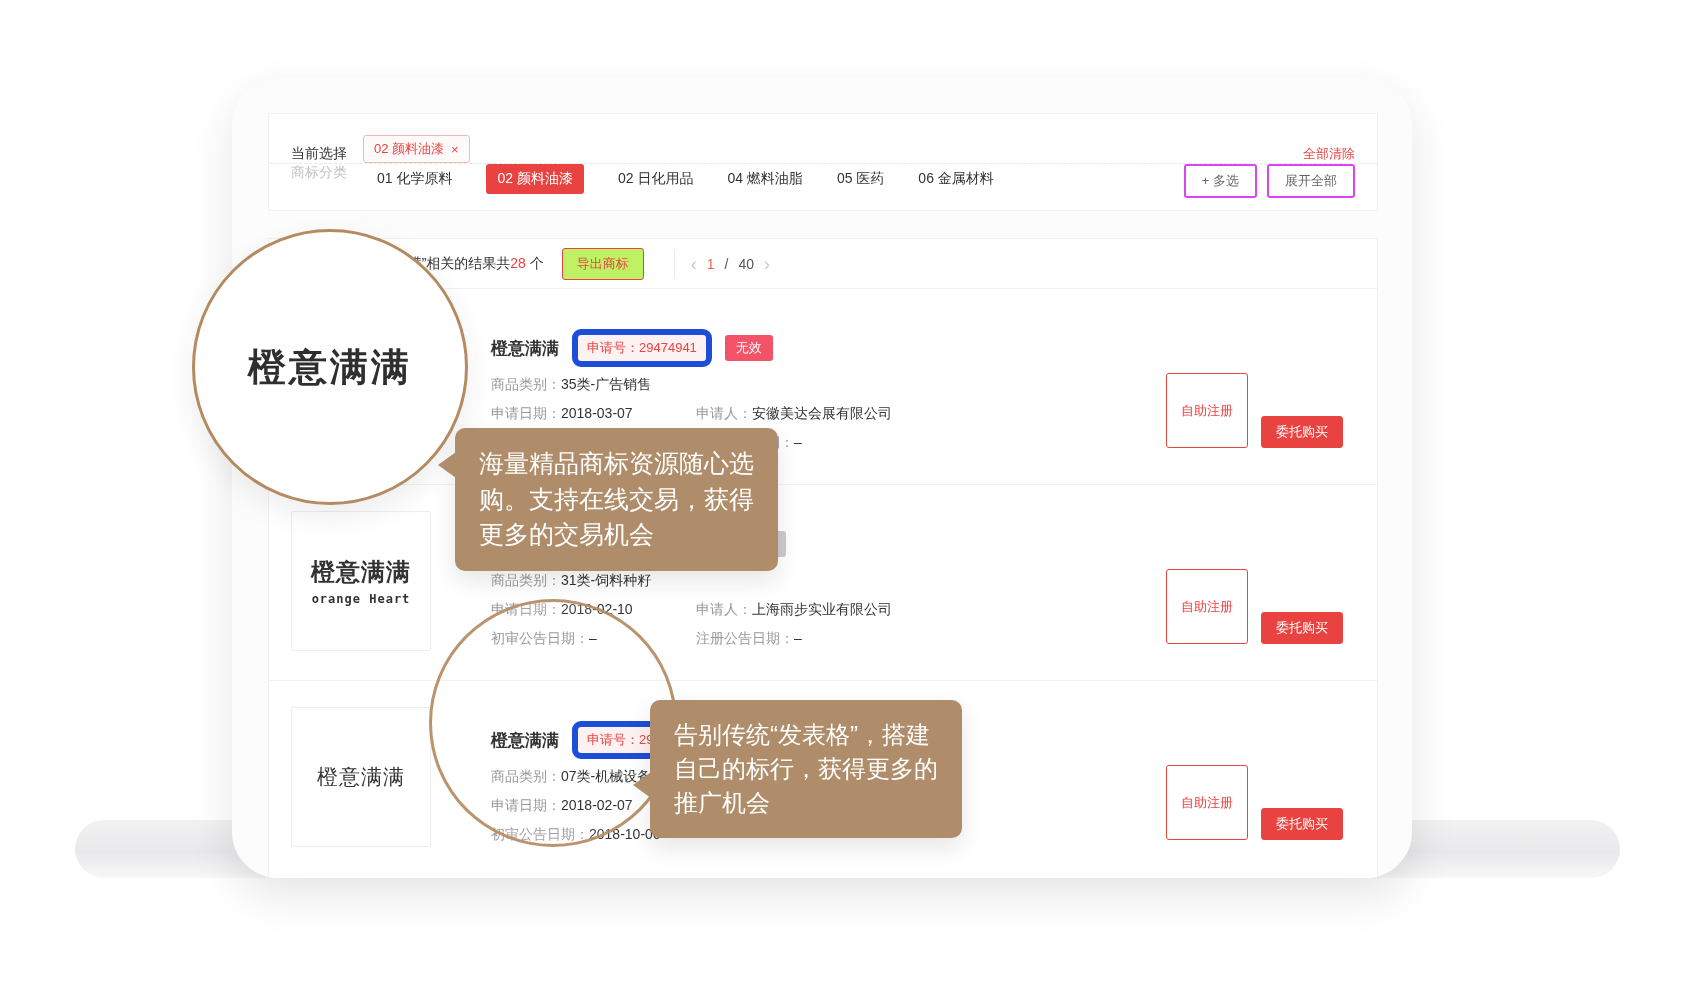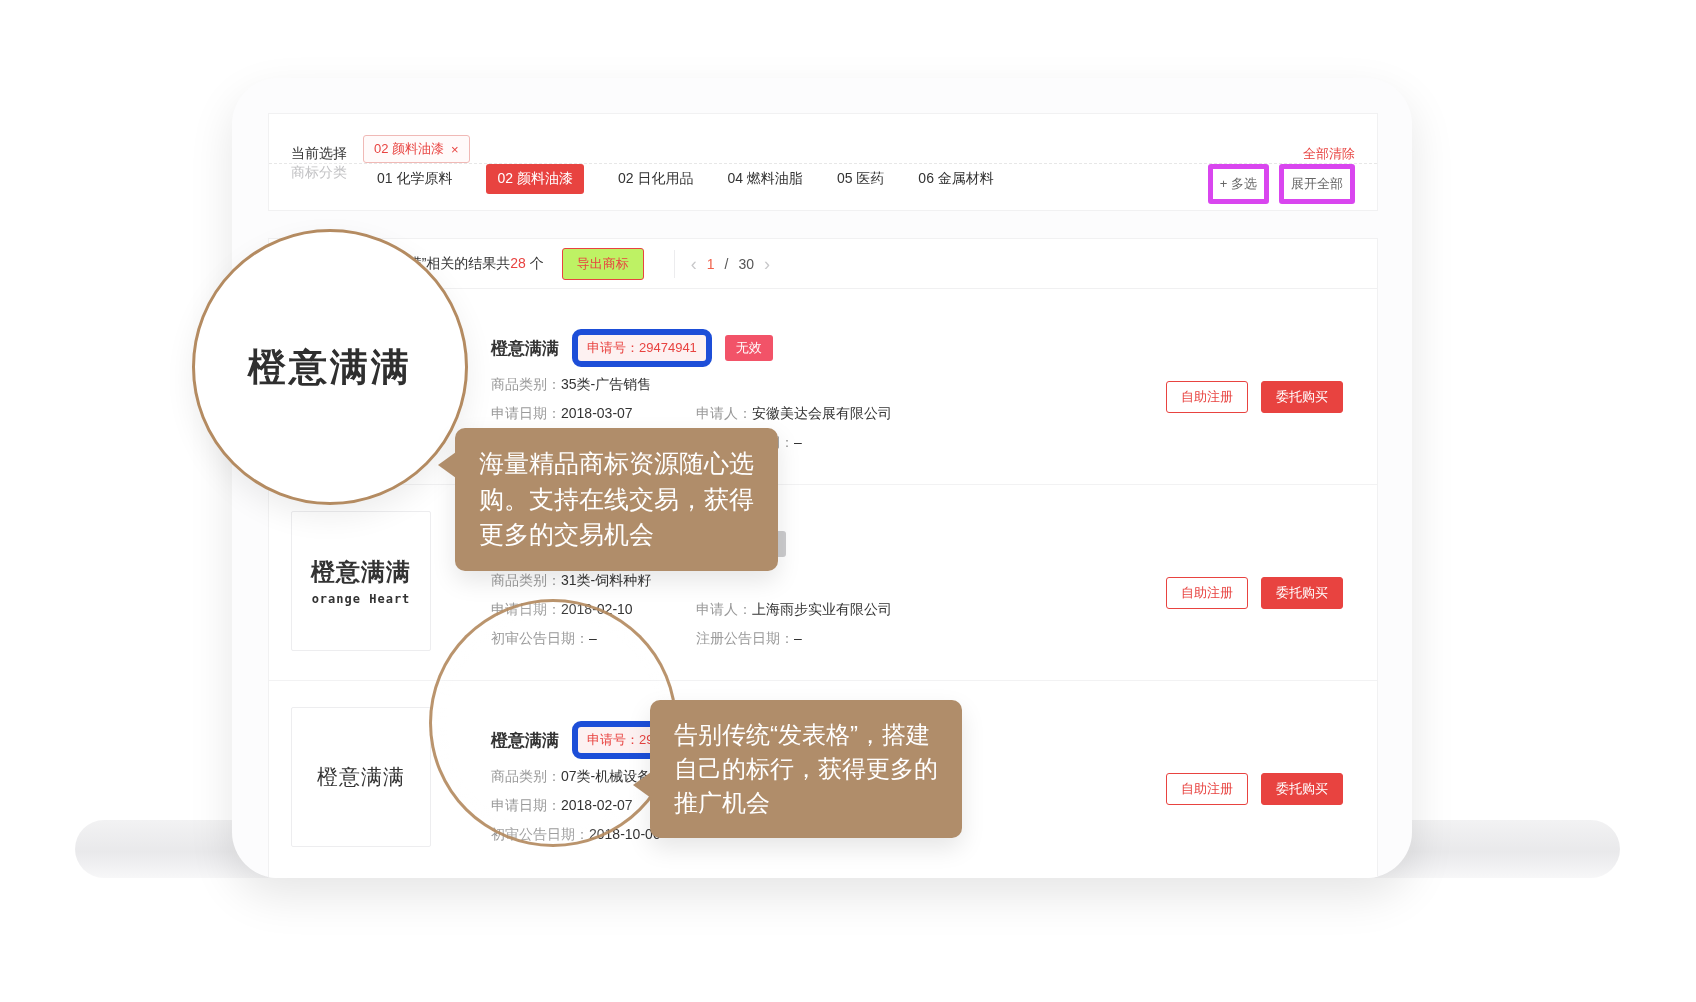--- a/index.html
+++ b/index.html
@@ -24,21 +24,21 @@
   .sel-tag .x { margin-left:7px; font-size:13px; }
   .spacer { flex:1; }
   .clear-all { font-size:13px; color:#e84340; cursor:pointer; }
   .dashed { border-top:1px dashed #e7e7e7; }
   .rowB { height:48px; display:flex; align-items:flex-start; padding:0 22px; }
   .cat-label { font-size:14px; color:#c2c2c4; margin-right:30px; }
   .cats { display:flex; align-items:center; gap:34px; }
   .cat { font-size:14px; color:#333; cursor:pointer; white-space:nowrap; }
   .cat.active { background:#e84340; color:#fff; border-radius:3px; padding:6px 11px; }
   .rowB .right { margin-left:auto; display:flex; gap:10px; }
-  .mini-btn { border:5px solid #d946ef; background:#fff; color:#666; font-size:13px; padding:6px 7px;
+  .mini-btn { border:2px solid #d946ef; background:#fff; color:#666; font-size:13px; padding:6px 16px;
               border-radius:3px; cursor:pointer; font-family:inherit; white-space:nowrap; }
 
   .panel2 { left:36px; top:160px; width:1110px; height:640px; border-bottom:none; }
   .res-header { height:50px; display:flex; align-items:center; padding:0 22px; border-bottom:1px solid #f0f0f1; }
   .summary { font-size:14px; color:#333; white-space:nowrap; margin-right:18px; }
   .summary .cnt { color:#e84340; }
   .export-btn { border:1px solid #e84340; color:#e84340; background:#bef264; font-size:13px; padding:6px 14px;
                 border-radius:3px; cursor:pointer; font-family:inherit; margin-right:14px; white-space:nowrap; }
   .disclaimer { font-size:13px; color:#a9aeb4; white-space:nowrap; overflow:hidden; flex:1; }
   .disclaimer .lnk { color:#3f86c8; font-weight:bold; cursor:pointer; }
@@ -65,25 +65,25 @@
              border-radius:9px; padding:4px 9px; white-space:nowrap; }
   .badge { font-size:13px; color:#fff; border-radius:3px; padding:4px 11px; white-space:nowrap; }
   .badge:empty { display:none; }
   .badge.invalid { background:#f25368; }
   .badge.registered { background:#ccccce; }
   .line { position:relative; margin-top:9px; height:20px; font-size:14px; white-space:nowrap; }
   .line:first-of-type { margin-top:15px; }
   .lbl { color:#999; }
   .val { color:#333; }
   .col2 { position:absolute; left:205px; top:0; }
-  .actions { position:absolute; right:34px; top:92px; display:flex; gap:13px;padding-left:36px; }
+  .actions { position:absolute; right:34px; top:84px; display:flex; gap:13px;padding-left:36px; }
   .btn-outline { border:1px solid #e84340; color:#e84340; background:#fff; font-size:13px;
                  padding:6px 14px; border-radius:3px; cursor:pointer; font-family:inherit; white-space:nowrap; }
   .btn-solid { border:1px solid #e84340; color:#fff; background:#e84340; font-size:13px;
-               padding:6px 14px; border-radius:3px; cursor:pointer; font-family:inherit; white-space:nowrap; }
+               padding:6px 14px; border-radius:3px; cursor:pointer; font-family:inherit; white-space:nowrap;margin-top:43px; }
 
   
   .magnifier1 { position:absolute; left:192px; top:229px; width:276px; height:276px; border-radius:50%;
                 background:#fff; border:3px solid #b48b61; z-index:6; display:flex; align-items:center;
                 justify-content:center; box-shadow:0 12px 30px rgba(0,0,0,.07); }
   .magnifier1 .big { font-size:38px; font-weight:600; color:#2f2f2f; letter-spacing:3px; }
   .magnifier2 { position:absolute; left:429px; top:599px; width:248px; height:248px; border-radius:50%;
                 border:3px solid rgba(180,139,97,.92); z-index:6; background:radial-gradient(circle,rgba(255,255,255,0) 62%,rgba(255,255,255,.65) 100%); }
   .tooltip { position:absolute; background:#b08d6a; color:#fff; border-radius:10px; z-index:7;
              padding:18px 24px; line-height:1.42; box-shadow:0 10px 24px rgba(0,0,0,.10); }
@@ -136,21 +136,21 @@
       <div class="res-header">
         <span class="summary">
           <span>为您搜索到“橙意满满”相关的结果共</span><span class="cnt">28</span><span> 个</span>
         </span>
         <button class="export-btn">导出商标</button>
         <span class="vdiv"></span>
         <span class="pager">
           <span class="chev">‹</span>
           <span class="cur">1</span>
           <span class="sep">/</span>
-          <span class="tot">30</span>
+          <span class="tot">40</span>
           <span class="chev">›</span>
         </span>
       </div>
 
       <div class="row">
         <div class="logo">
           <div class="logo-main">橙意满满</div>
         </div>
         <div class="details">
           <div class="title-line">

